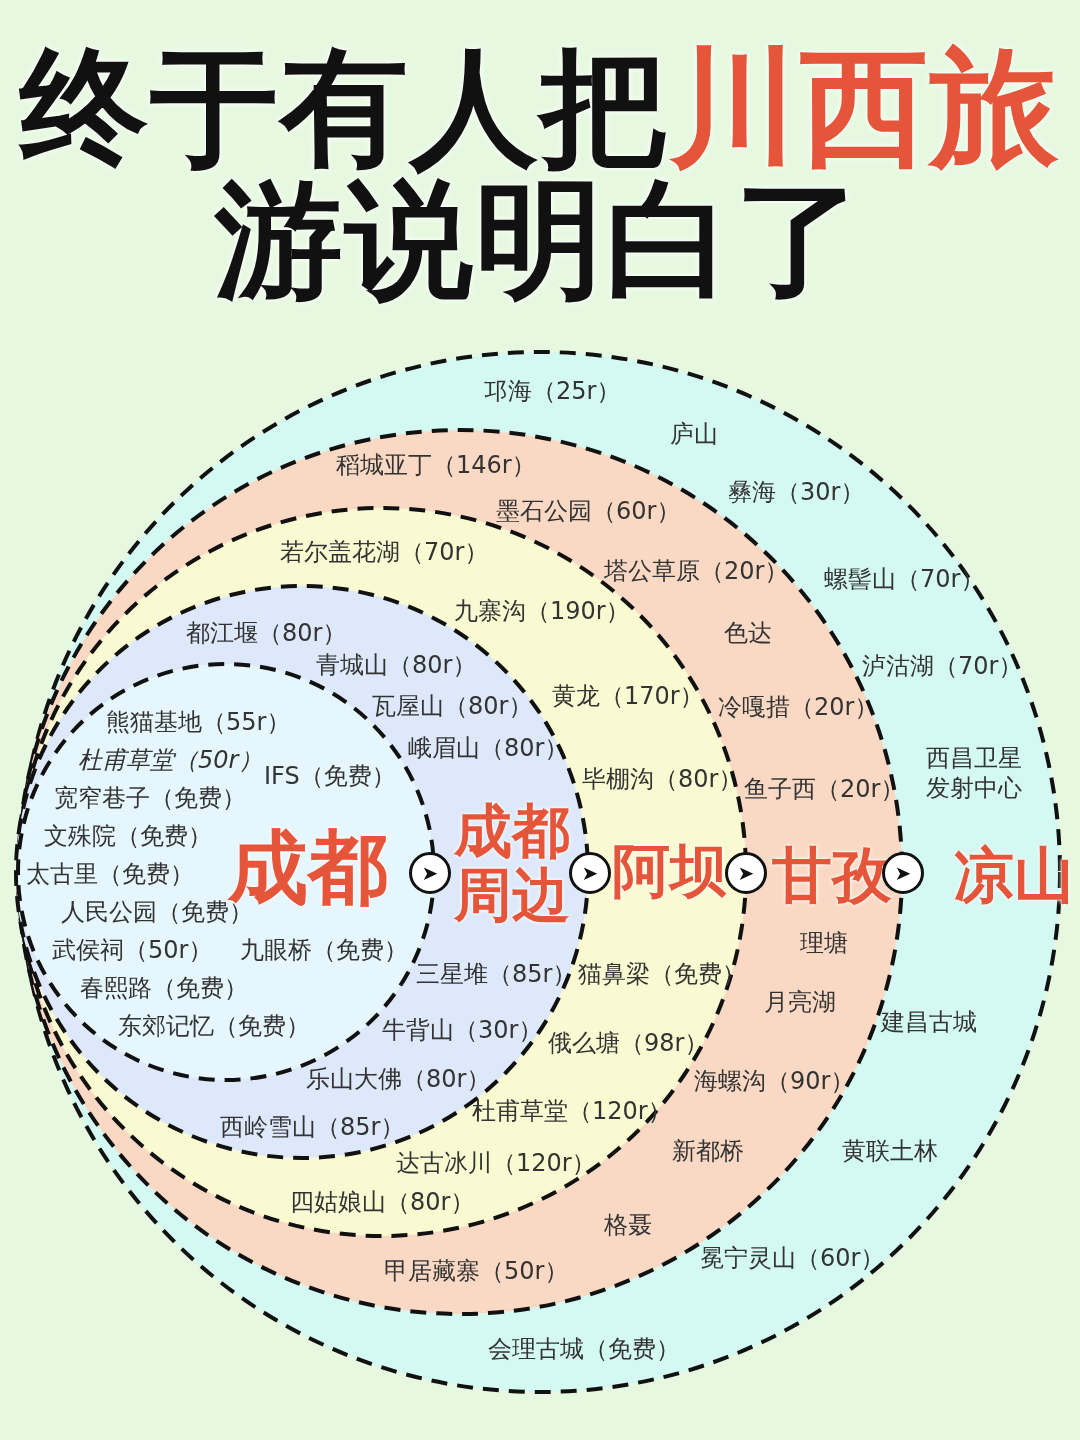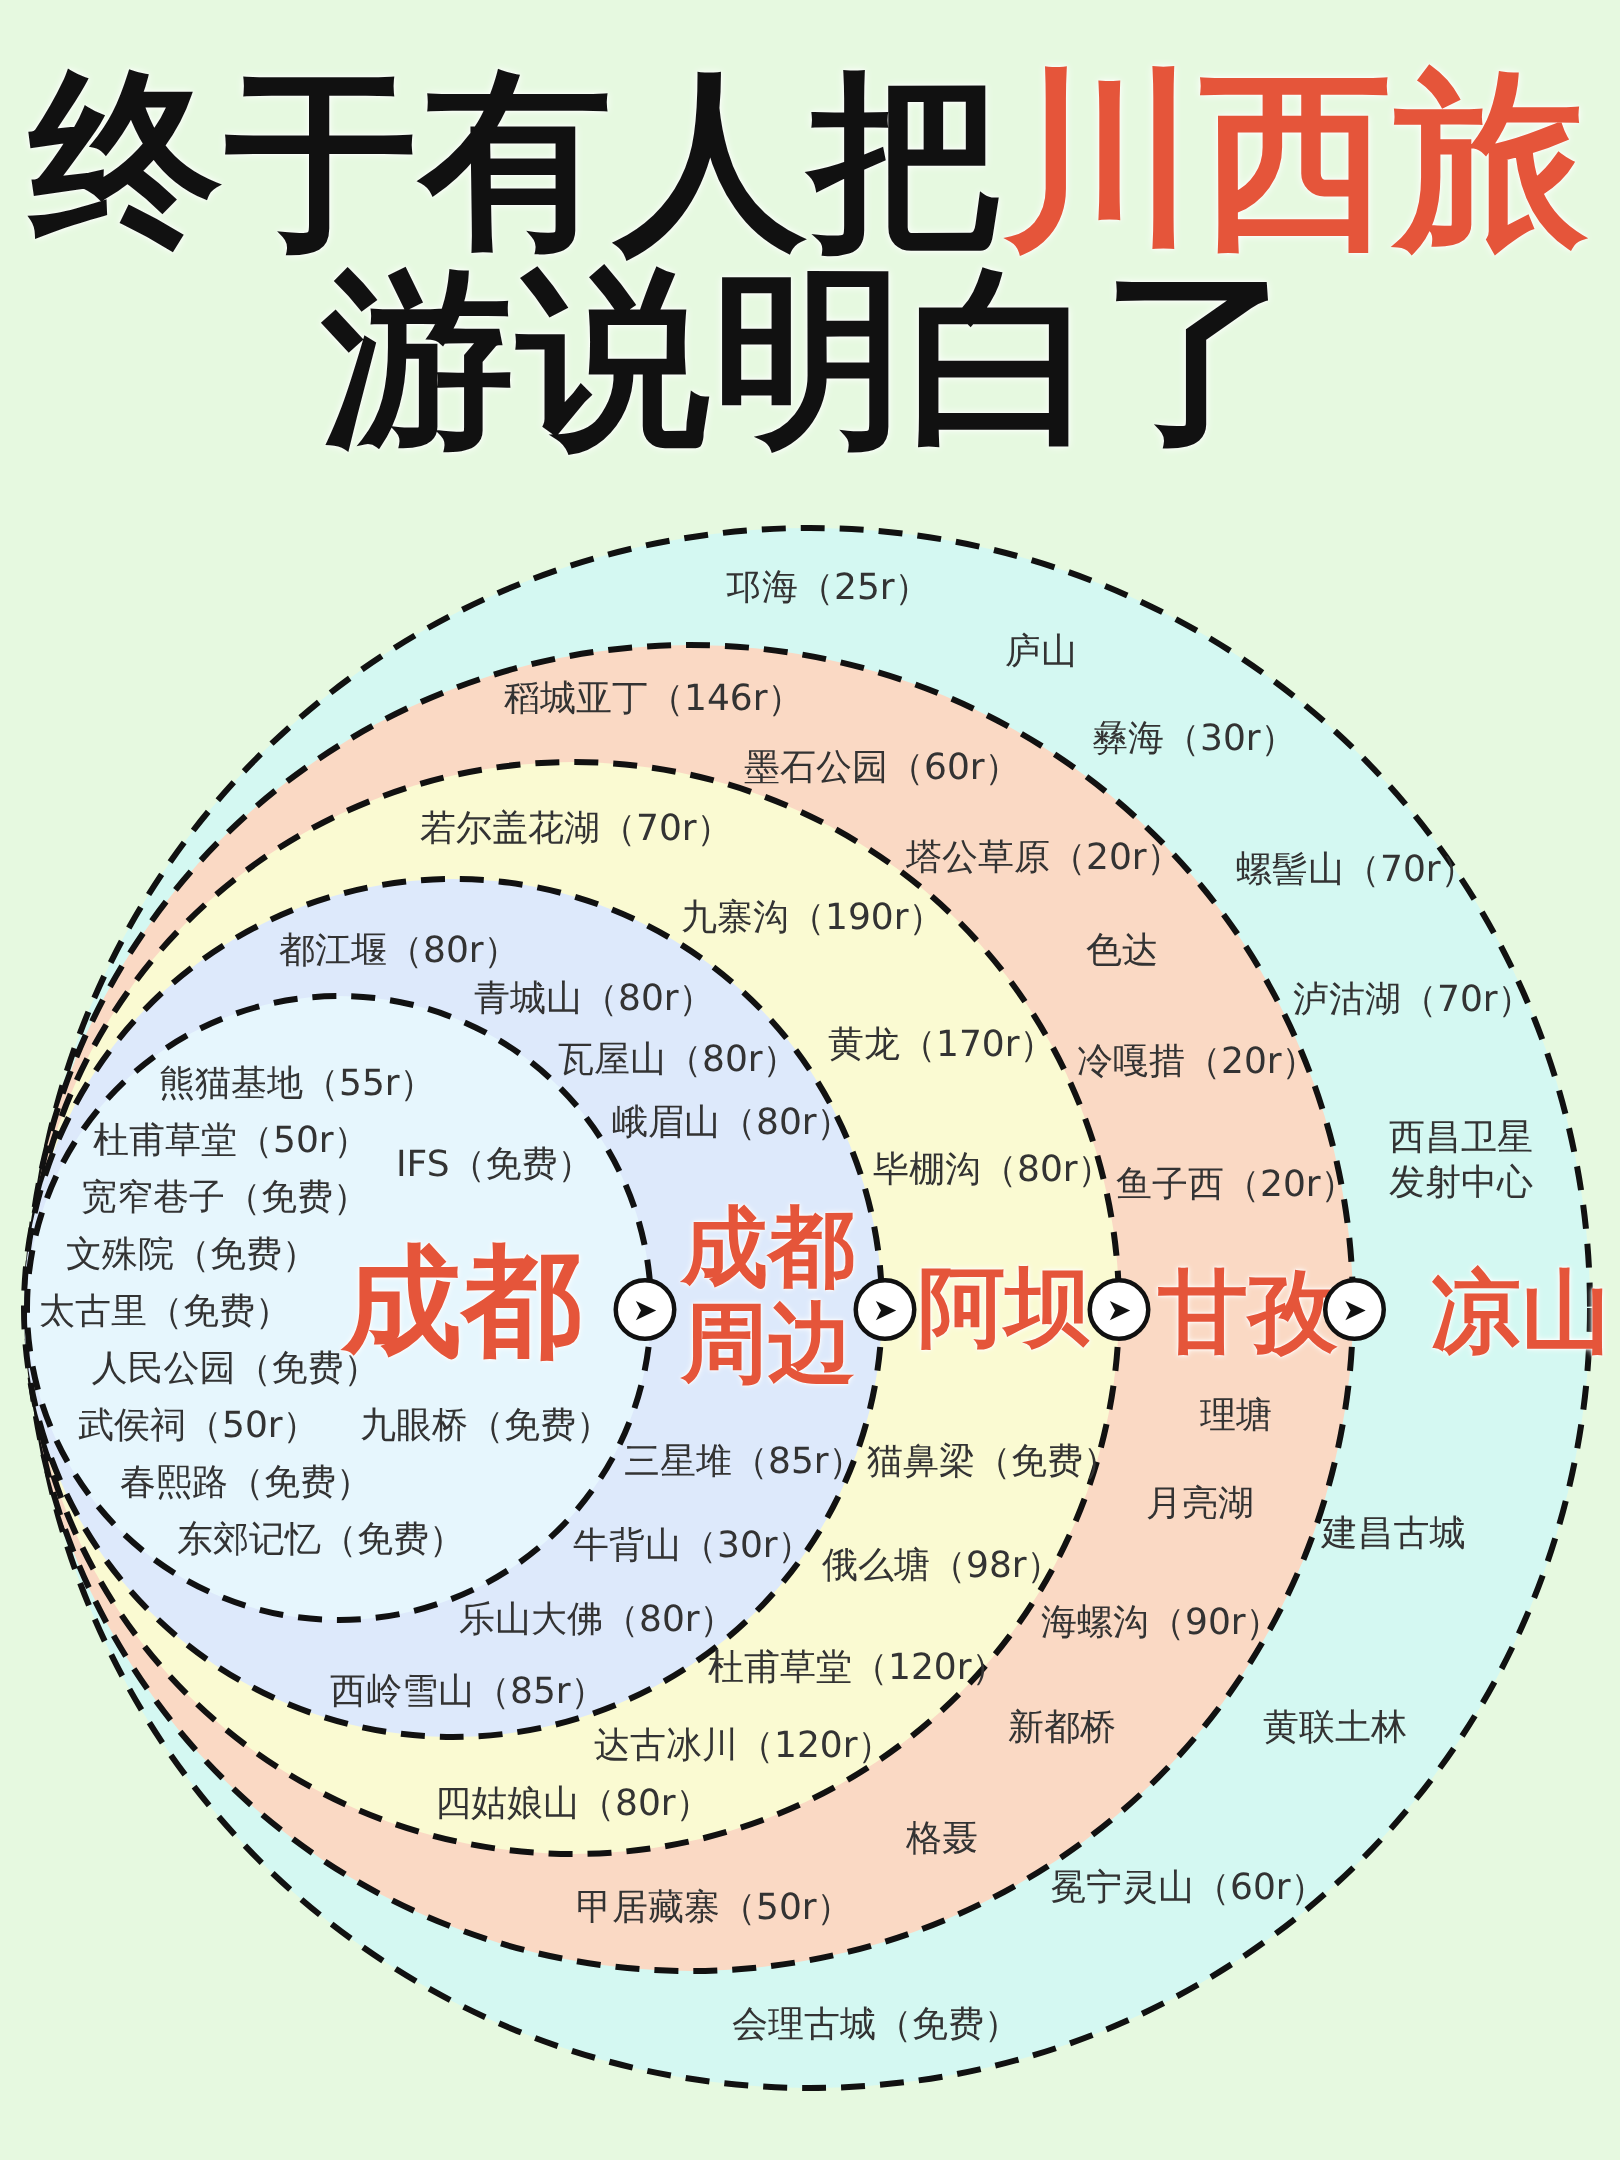--- a/index.html
+++ b/index.html
@@ -48,21 +48,21 @@
   <g stroke="#111111" stroke-width="4" stroke-dasharray="16 10">
     <circle cx="540" cy="872" r="520" fill="#d4f8f2"></circle>
     <circle cx="460" cy="872" r="442" fill="#fad9c4"></circle>
     <circle cx="382" cy="872" r="364" fill="#fafad2"></circle>
     <circle cx="302" cy="872" r="286" fill="#dde9fb"></circle>
     <circle cx="226" cy="872" r="208" fill="#e6f6fd"></circle>
   </g>
 </svg>
 
 <div class="lbl" style="left:106px;top:708px;">熊猫基地（55r）</div>
-<div class="lbl" style="left:62px;top:746px;">杜甫草堂（50r）</div>
+<div class="lbl" style="left:78px;top:746px;font-style:italic;">杜甫草堂（50r）</div>
 <div class="lbl" style="left:264px;top:762px;">IFS（免费）</div>
 <div class="lbl" style="left:54px;top:784px;">宽窄巷子（免费）</div>
 <div class="lbl" style="left:44px;top:822px;">文殊院（免费）</div>
 <div class="lbl" style="left:26px;top:860px;">太古里（免费）</div>
 <div class="lbl" style="left:32px;top:898px;margin-left:29px;">人民公园（免费）</div>
 <div class="lbl" style="left:52px;top:936px;">武侯祠（50r）</div>
 <div class="lbl" style="left:240px;top:936px;">九眼桥（免费）</div>
 <div class="lbl" style="left:80px;top:974px;">春熙路（免费）</div>
 <div class="lbl" style="left:118px;top:1012px;">东郊记忆（免费）</div>
 

